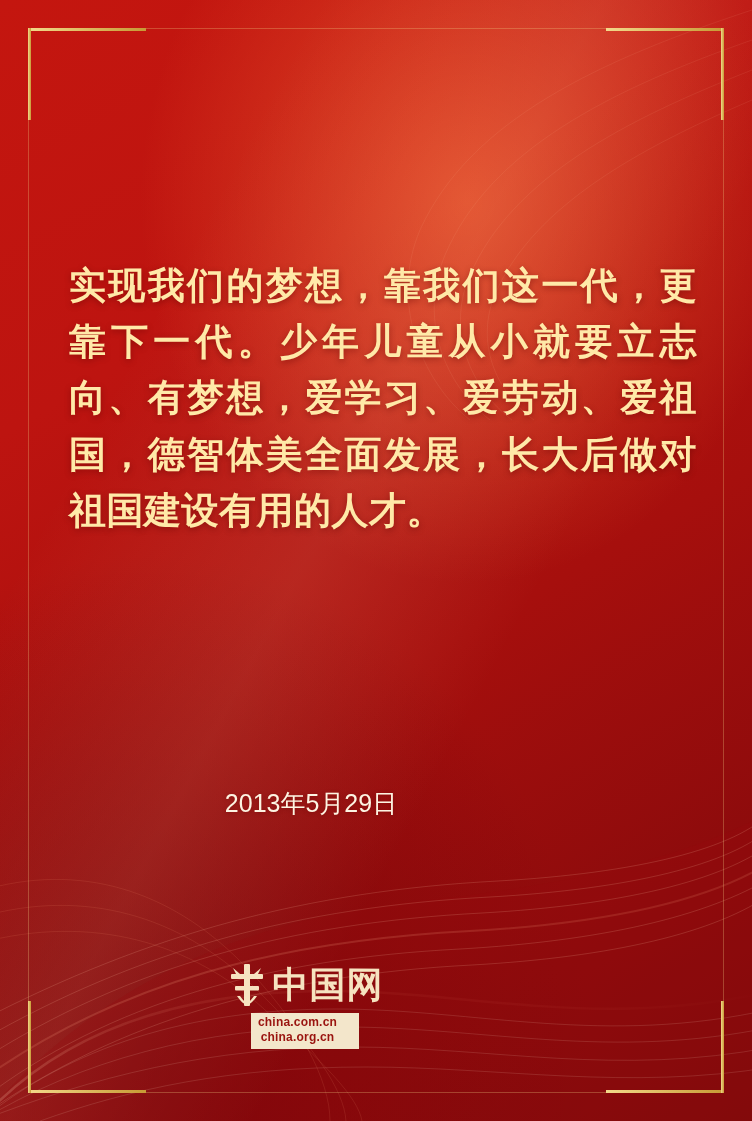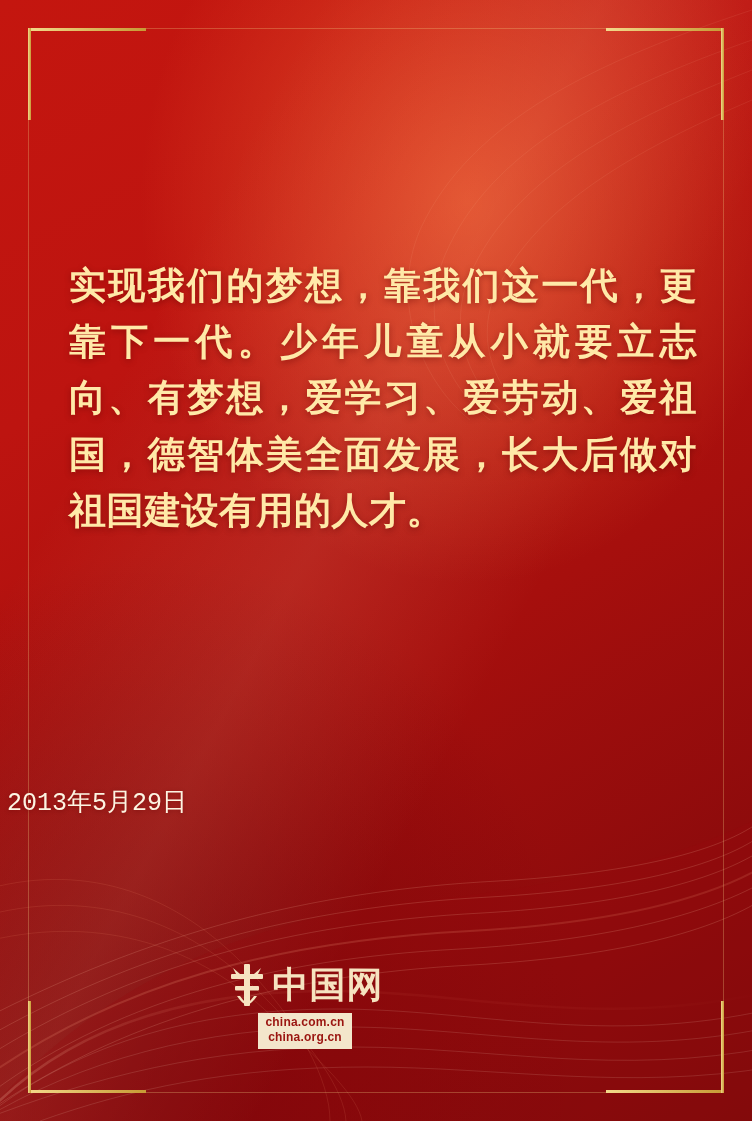--- a/index.html
+++ b/index.html
@@ -118,23 +118,23 @@
     text-align: justify;
     text-shadow: 0 2px 6px rgba(90,0,0,0.45);
     font-family: "DejaVu Sans", "Liberation Sans", sans-serif;
   }
 
   .attribution {
     position: absolute;
     left: 0;
     top: 782px;
     width: 608px;
-    text-align: left;
+    text-align: center;
     color: #fdf4e2;
-    font-family: Liberation Mono, monospace;
+    font-family: Liberation Sans, sans-serif;
   }
   .attr-line {
     font-size: 25px;
     line-height: 1.72;
     font-weight: normal;
     text-shadow: 0 1px 4px rgba(90,0,0,0.4);
   }
 
   .logo-wrap {
     position: absolute;
@@ -163,21 +163,21 @@
     font-family: "DejaVu Sans", "Liberation Sans", sans-serif;
     letter-spacing: 1px;
   }
   .logo-urls {
     margin-top: 5px;
     background: #f3e6cb;
     color: #9a1410;
     font-size: 12px;
     line-height: 1.28;
     font-weight: bold;
-    padding: 2px 7px 3px 7px;
+    padding: 2px 22px 3px 7px;
     text-align: center;
     font-family: "Liberation Sans", sans-serif;
     letter-spacing: 0.2px;
   }
 </style>
 </head>
 <body>
 
 <div class="poster">
 

